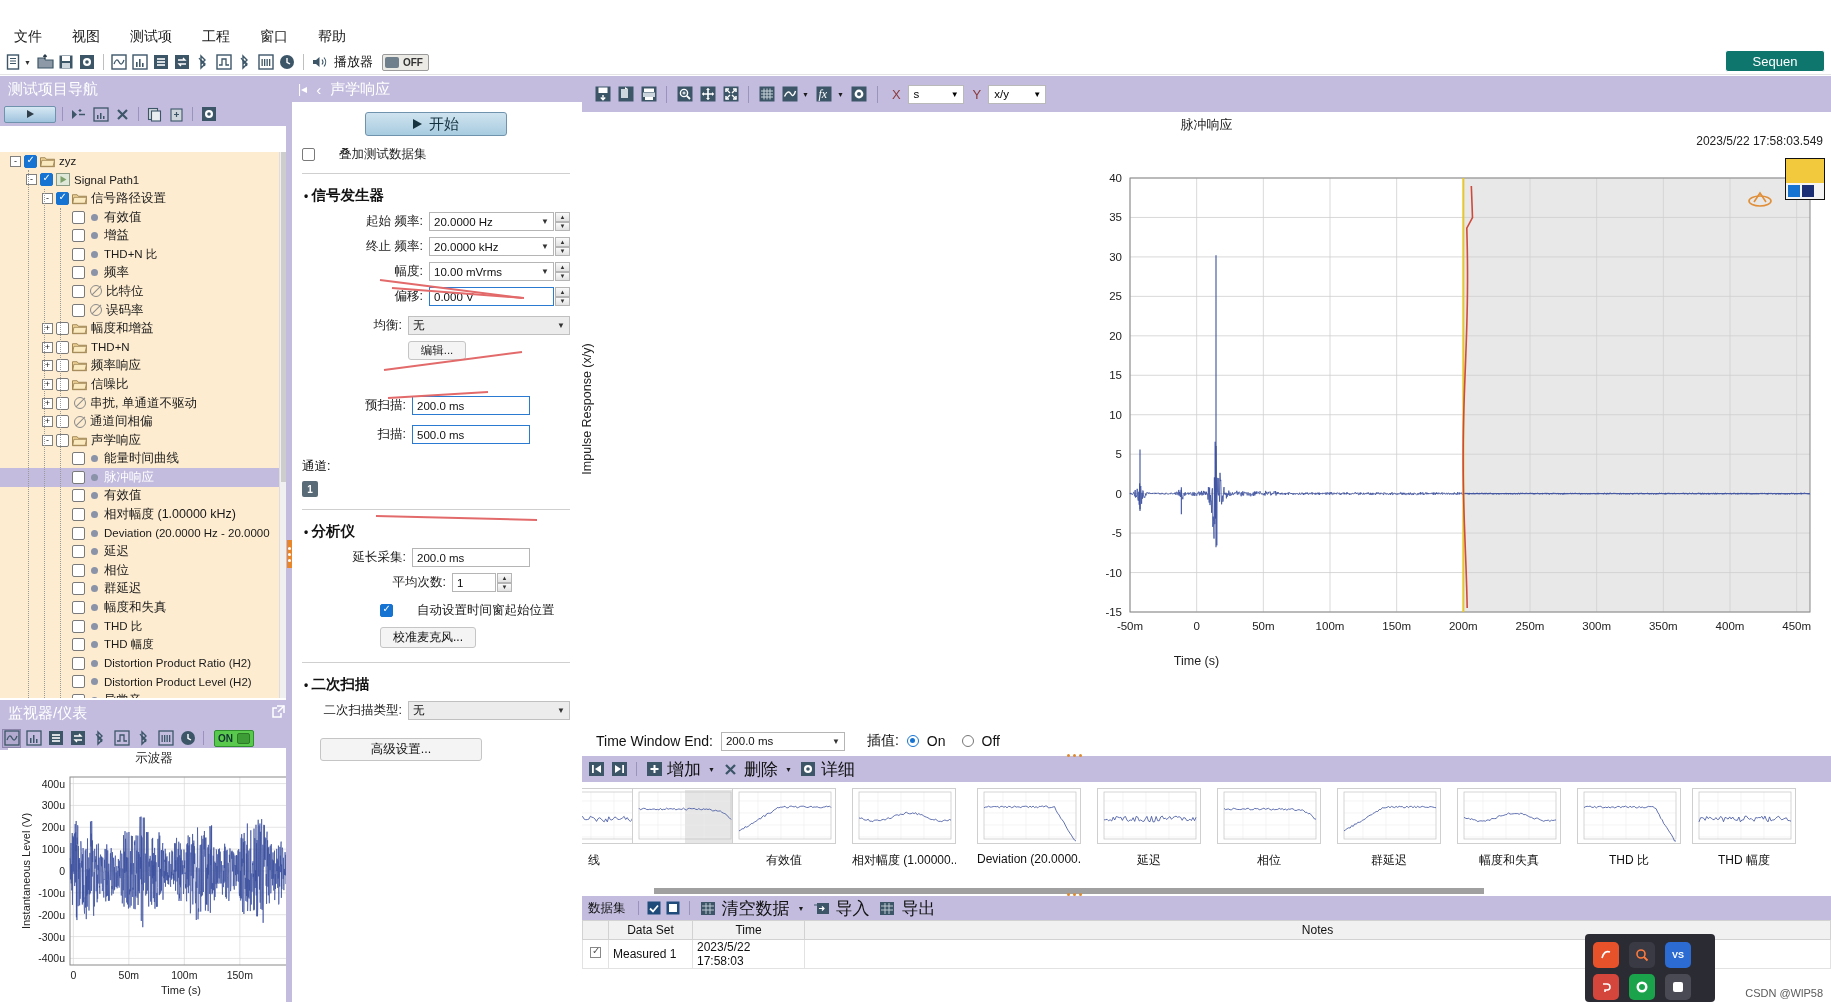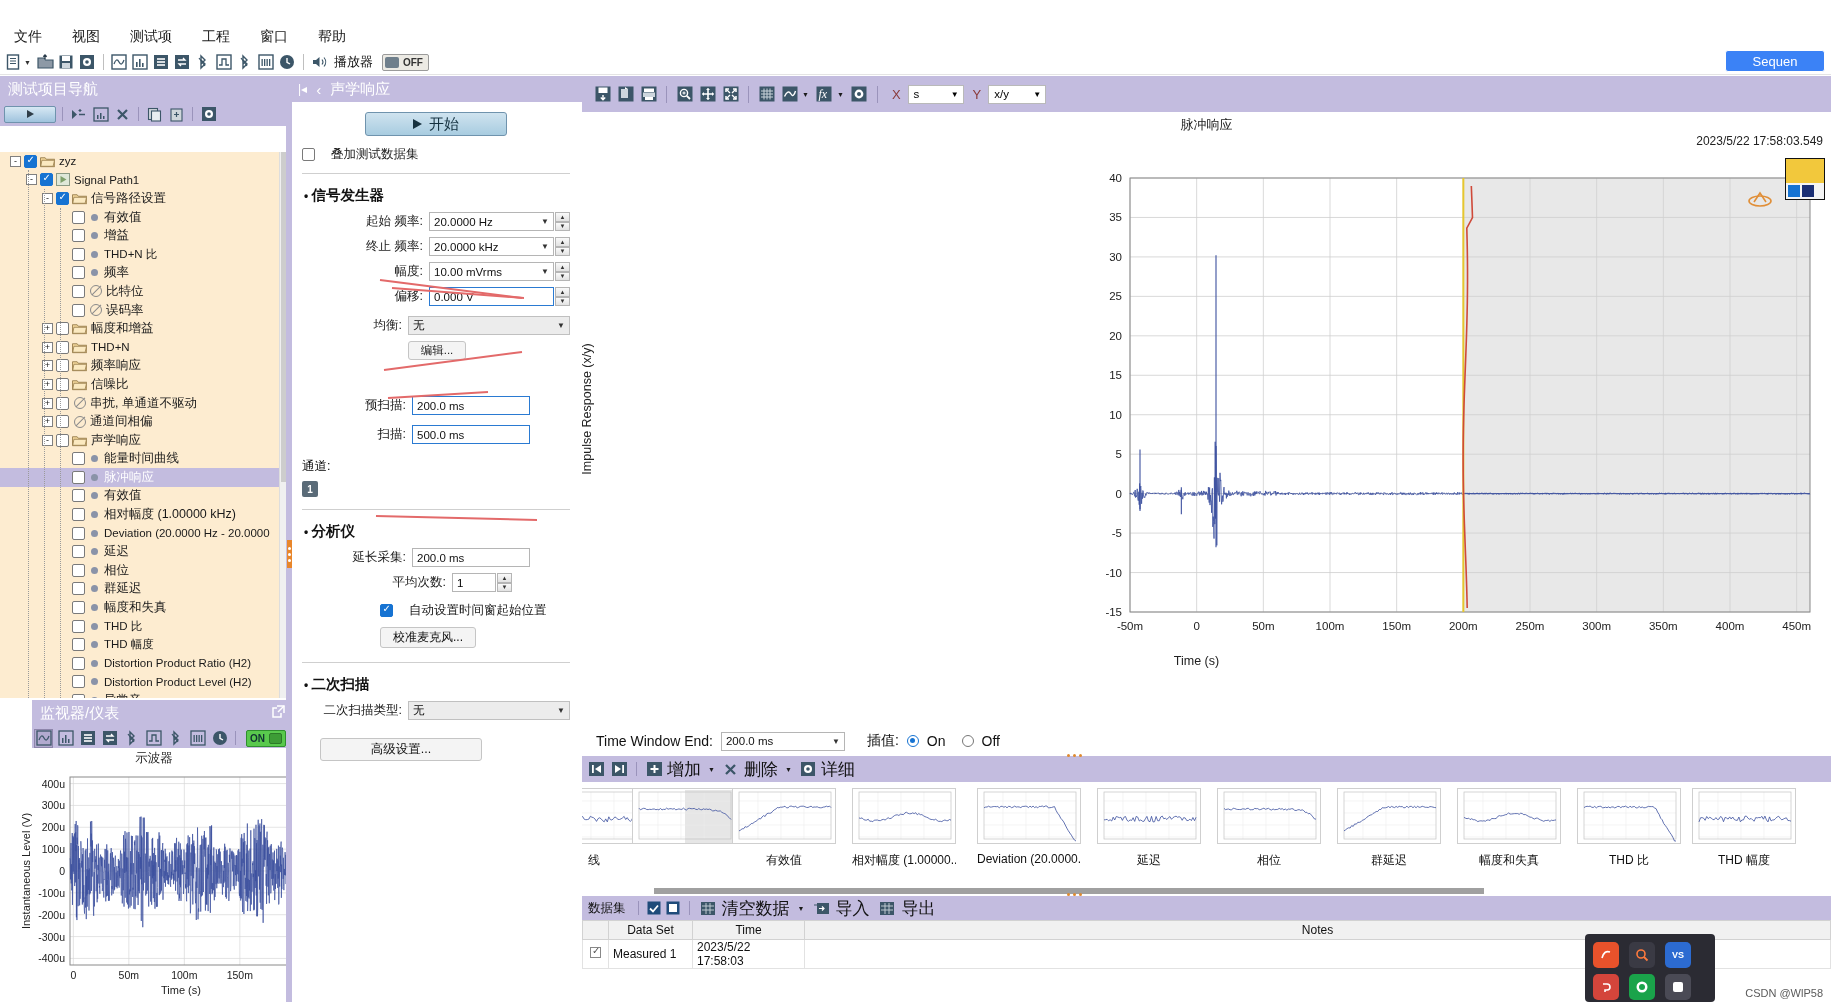--- a/index.html
+++ b/index.html
@@ -47,21 +47,21 @@
   .tb-caret { font-size: 7px; color: #333; margin-left: -1px; margin-right: 3px; }
   .tb-label { font-size: 13px; color: #111; margin-left: 3px; }
   .toggle-off {
     display: inline-flex; align-items: center; gap: 4px; margin-left: 7px;
     border: 1px solid #9a9a9a; background: #eceae4; border-radius: 2px; padding: 1px 5px 1px 2px; height: 17px;
   }
   .toggle-off .knob { width: 14px; height: 11px; background: #6f7f8c; border-radius: 2px; }
   .toggle-off .lbl { font-size: 10px; font-weight: bold; color: #333; }
   .seq-btn {
     position: absolute; right: 6px; top: 50px; height: 22px; min-width: 100px;
-    background: #3b82f6; color: #fff; font-size: 13px; display: flex; align-items: center;
+    background: #0f766e; color: #fff; font-size: 13px; display: flex; align-items: center;
     justify-content: center; border: 1px solid #fff; border-radius: 3px; padding: 0 10px;
   }
 
   
   .leftpanel { position: absolute; left: 0; top: 76px; width: 292px; height: 622px; background: #fff; }
   .panel-head {
     height: 26px; background: #c3bcdf; color: #ffffff; display: flex; align-items: center;
     padding-left: 8px; font-size: 15px; position: relative;
   }
   .panel-head .dockbtn { position: absolute; right: 7px; top: 5px; color: #fff; font-size: 12px; }
@@ -99,21 +99,21 @@
   .tlabel { font-size: 12.5px; }
   .tsmall { font-size: 11.5px; }
   .guide { position: absolute; top: 0; bottom: 0; width: 1px; border-left: 1px dotted #9a9a9a; }
 
   .tree-scroll { position: absolute; right: 0; top: 0; width: 13px; height: 546px; background: #f0f0f0; border-left: 1px solid #ddd; }
   .tree-scroll .thumb { position: absolute; left: 1px; top: 0; width: 11px; height: 330px; background: #cdcdcd; }
   .grip-h { position: absolute; left: 130px; width: 28px; height: 6px; display: flex; align-items: center; justify-content: center; gap: 3px; }
   .grip-h i { width: 3px; height: 3px; background: #e08a2e; border-radius: 50%; display: block; }
 
   
-  .monitor { position: absolute; left: 0; top: 700px; width: 292px; height: 302px; background: #fff; padding-left: 32px; }
+  .monitor { position: absolute; left: 0; top: 700px; width: 292px; height: 302px; background: #fff; }
   .mon-tools { height: 24px; background: #c3bcdf; display: flex; align-items: center; gap: 3px; padding-left: 2px; }
   .on-badge {
     display: inline-flex; align-items: center; gap: 4px; border: 1px solid #2f8f2f;
     background: #59c94d; border-radius: 2px; padding: 1px 3px; height: 17px; margin-left: 4px;
   }
   .on-badge .lbl { font-size: 10px; font-weight: bold; color: #133; }
   .on-badge .knob { width: 13px; height: 11px; background: #3d9c36; border: 1px solid #2c7a28; border-radius: 2px; }
   .scope { position: absolute; left: 8px; top: 48px; width: 292px; height: 254px; background: #fff; }
   .scope-title { text-align: center; font-size: 12.5px; color: #222; margin-top: 2px; }
 
@@ -121,21 +121,21 @@
   .setpanel { position: absolute; left: 292px; top: 76px; width: 290px; height: 926px; background: #ffffff; }
   .set-head { height: 26px; background: #c3bcdf; color: #fff; display: flex; align-items: center; gap: 9px; padding-left: 6px; font-size: 15px; }
   .set-head .pin { font-size: 12px; }
   .set-body { position: absolute; left: 0; top: 26px; width: 290px; height: 900px; background: #fff; padding: 10px 12px 0 10px; }
   .startbtn {
     width: 142px; height: 24px; margin: 0 auto; background: linear-gradient(#cfe3ef,#a8cce0);
     border: 1px solid #6f93ad; border-radius: 3px; display: flex; align-items: center; justify-content: center;
     gap: 7px; font-size: 15px; color: #13303f;
   }
   .startbtn .tri { width: 0; height: 0; border-left: 9px solid #17323f; border-top: 5.5px solid transparent; border-bottom: 5.5px solid transparent; }
-  .chk-row { display: flex; align-items: center; gap: 16px; margin-top: 10px; font-size: 12.5px; color: #1a1a1a; }
+  .chk-row { display: flex; align-items: center; gap: 24px; margin-top: 10px; font-size: 12.5px; color: #1a1a1a; }
   .chk { width: 13px; height: 13px; border: 1px solid #7a7a7a; background: #fff; border-radius: 2px; flex: none; display: inline-block; }
   .chk.on { background: #1673d2; border-color: #1673d2; position: relative; }
   .chk.on::after { content: "✓"; color: #fff; font-size: 10px; position: absolute; left: 1.5px; top: -2.5px; }
   .sec-title { font-size: 14.5px; font-weight: bold; color: #111; margin: 12px 0 7px 2px; }
   .sec-title::before { content: "• "; font-size: 12px; }
   .hr { height: 1px; background: #cfcfcf; margin: 10px 0 0 0; }
   .frow { display: flex; align-items: center; justify-content: flex-end; margin-bottom: 6px; }
   .flabel { font-size: 12.5px; color: #1a1a1a; margin-right: 6px; text-align: right; }
   .combo {
     width: 125px; height: 19px; border: 1px solid #b5b5b5; background: #fff; font-size: 11.5px;

